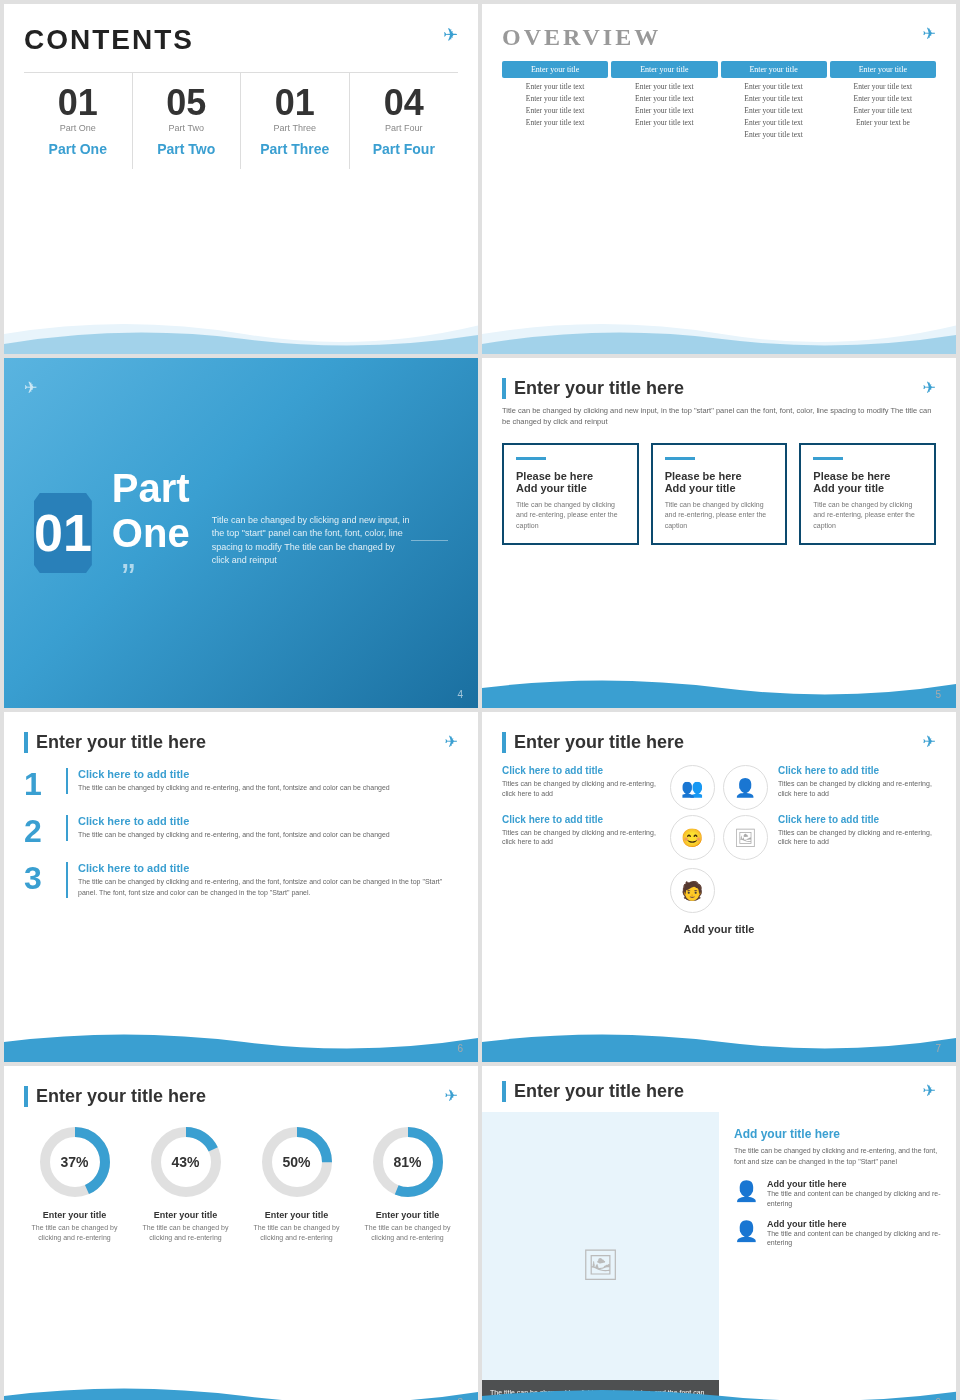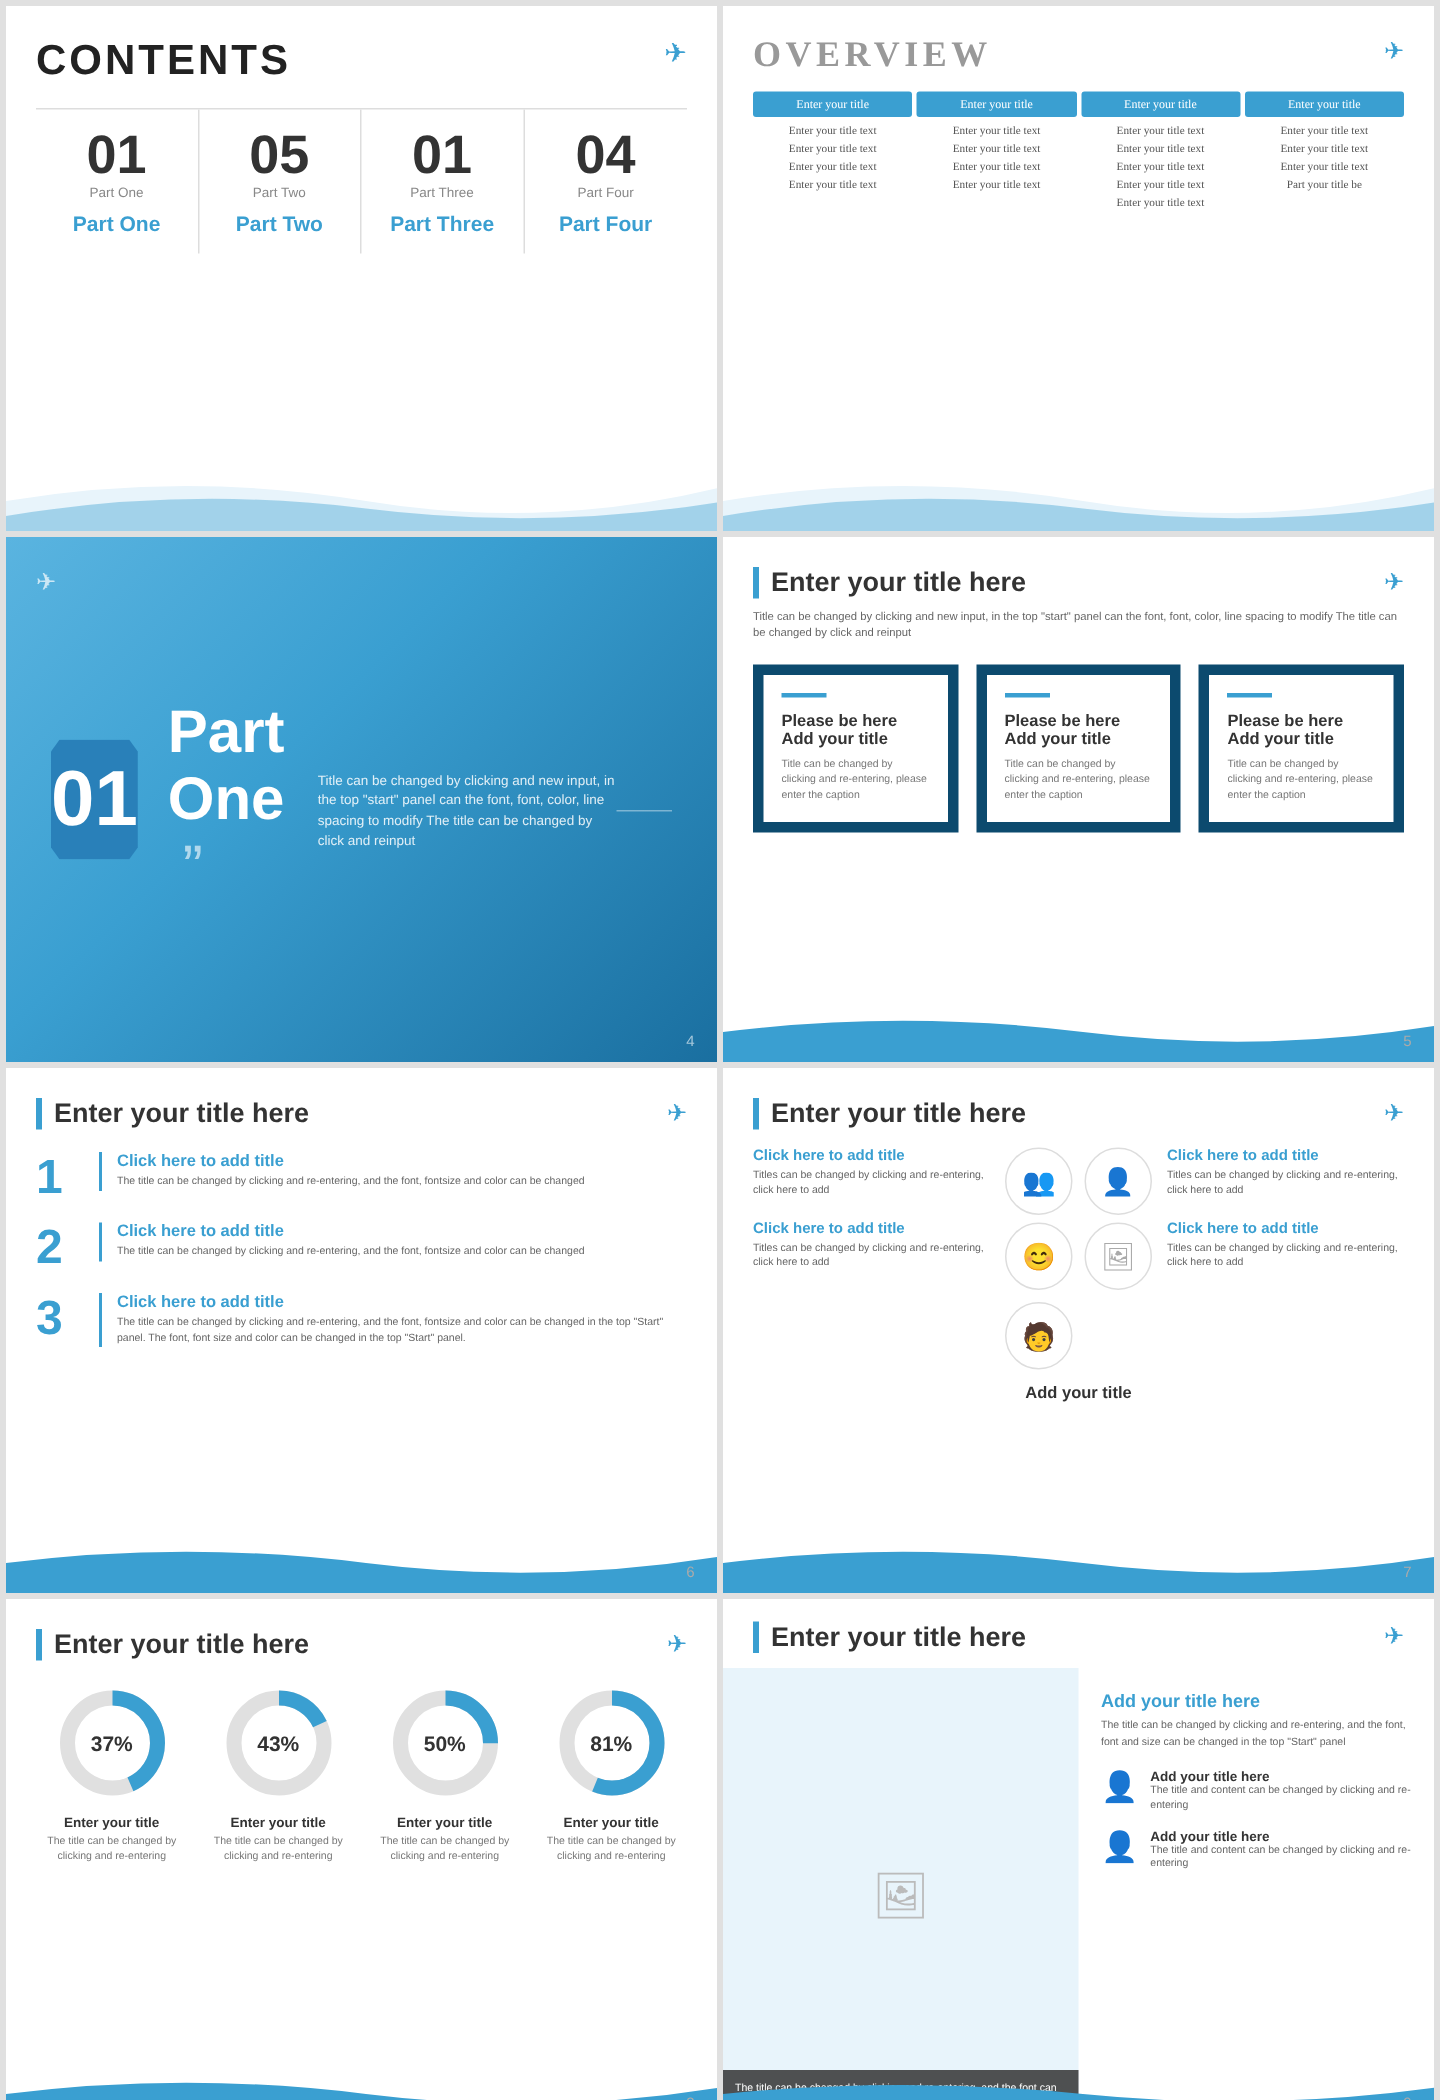--- a/index.html
+++ b/index.html
@@ -45,21 +45,21 @@
     .slide-3 .quote-mark { color: rgba(255,255,255,0.6); font-size: 40px; margin-left: 10px; }
     .slide-3 .desc { color: rgba(255,255,255,0.85); font-size: 9px; margin-top: 10px; line-height: 1.5; max-width: 280px; }
     .slide-3 .line { width: 120px; height: 1px; background: rgba(255,255,255,0.4); margin-top: 10px; }
     .slide-3 .icon { position: absolute; top: 20px; left: 20px; color: rgba(255,255,255,0.7); }
     
     
     .slide-4 { padding: 20px; }
     .slide-4 .title { font-size: 18px; font-weight: 700; color: #333; margin-bottom: 6px; border-left: 4px solid #3a9fd1; padding-left: 8px; }
     .slide-4 .subtitle { font-size: 7.5px; color: #666; margin-bottom: 15px; line-height: 1.5; }
     .slide-4 .cards { display: grid; grid-template-columns: repeat(3, 1fr); gap: 12px; }
-    .slide-4 .card { border: 7px solid #0c4a6e; padding: 12px; }
+    .slide-4 .card { border: 2px solid #0c4a6e; padding: 12px; }
     .slide-4 .card-line { width: 30px; height: 3px; background: #3a9fd1; margin-bottom: 10px; }
     .slide-4 .card-h { font-size: 11px; font-weight: 700; color: #333; margin-bottom: 6px; }
     .slide-4 .card-p { font-size: 7px; color: #777; line-height: 1.5; }
     .slide-4 .icon { position: absolute; top: 20px; right: 20px; color: #3a9fd1; }
     .slide-4 .wave { position: absolute; bottom: 0; left: 0; right: 0; height: 40px; }
     
     
     .slide-5 { padding: 20px; }
     .slide-5 .title { font-size: 18px; font-weight: 700; color: #333; margin-bottom: 15px; border-left: 4px solid #3a9fd1; padding-left: 8px; }
     .slide-5 .icon { position: absolute; top: 20px; right: 20px; color: #3a9fd1; }
@@ -182,21 +182,21 @@
       <div class="ov-row">
         <div class="ov-cell">Enter your title text</div>
         <div class="ov-cell">Enter your title text</div>
         <div class="ov-cell">Enter your title text</div>
         <div class="ov-cell">Enter your title text</div>
       </div>
       <div class="ov-row">
         <div class="ov-cell">Enter your title text</div>
         <div class="ov-cell">Enter your title text</div>
         <div class="ov-cell">Enter your title text</div>
-        <div class="ov-cell">Part your title be</div>
+        <div class="ov-cell">Enter your text be</div>
       </div>
       <div class="ov-row" style="grid-template-columns: repeat(4,1fr);">
         <div class="ov-cell"></div>
         <div class="ov-cell"></div>
         <div class="ov-cell">Enter your title text</div>
         <div class="ov-cell"></div>
       </div>
     </div>
     <svg class="wave" viewBox="0 0 480 50" preserveAspectRatio="none">
       <path d="M0,30 Q120,10 240,30 T480,20 L480,50 L0,50Z" fill="#e8f4fb"></path>

